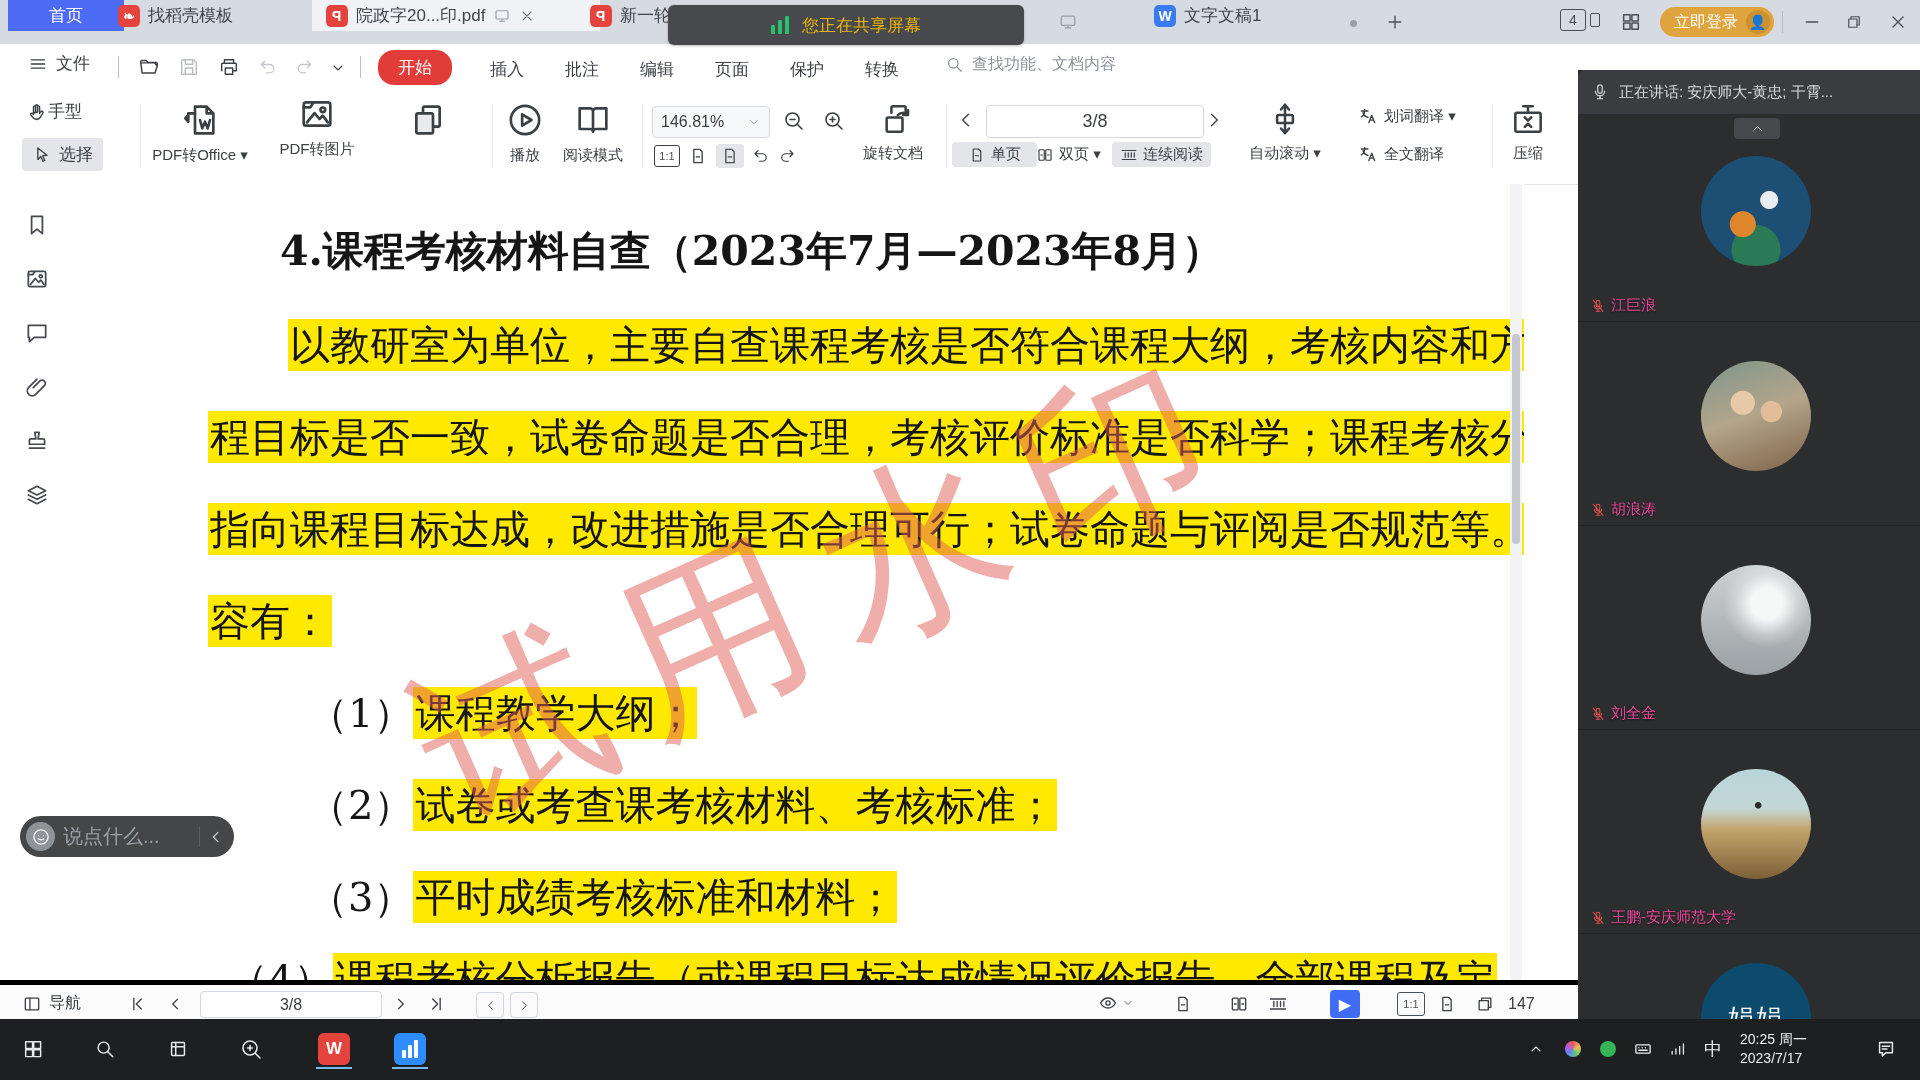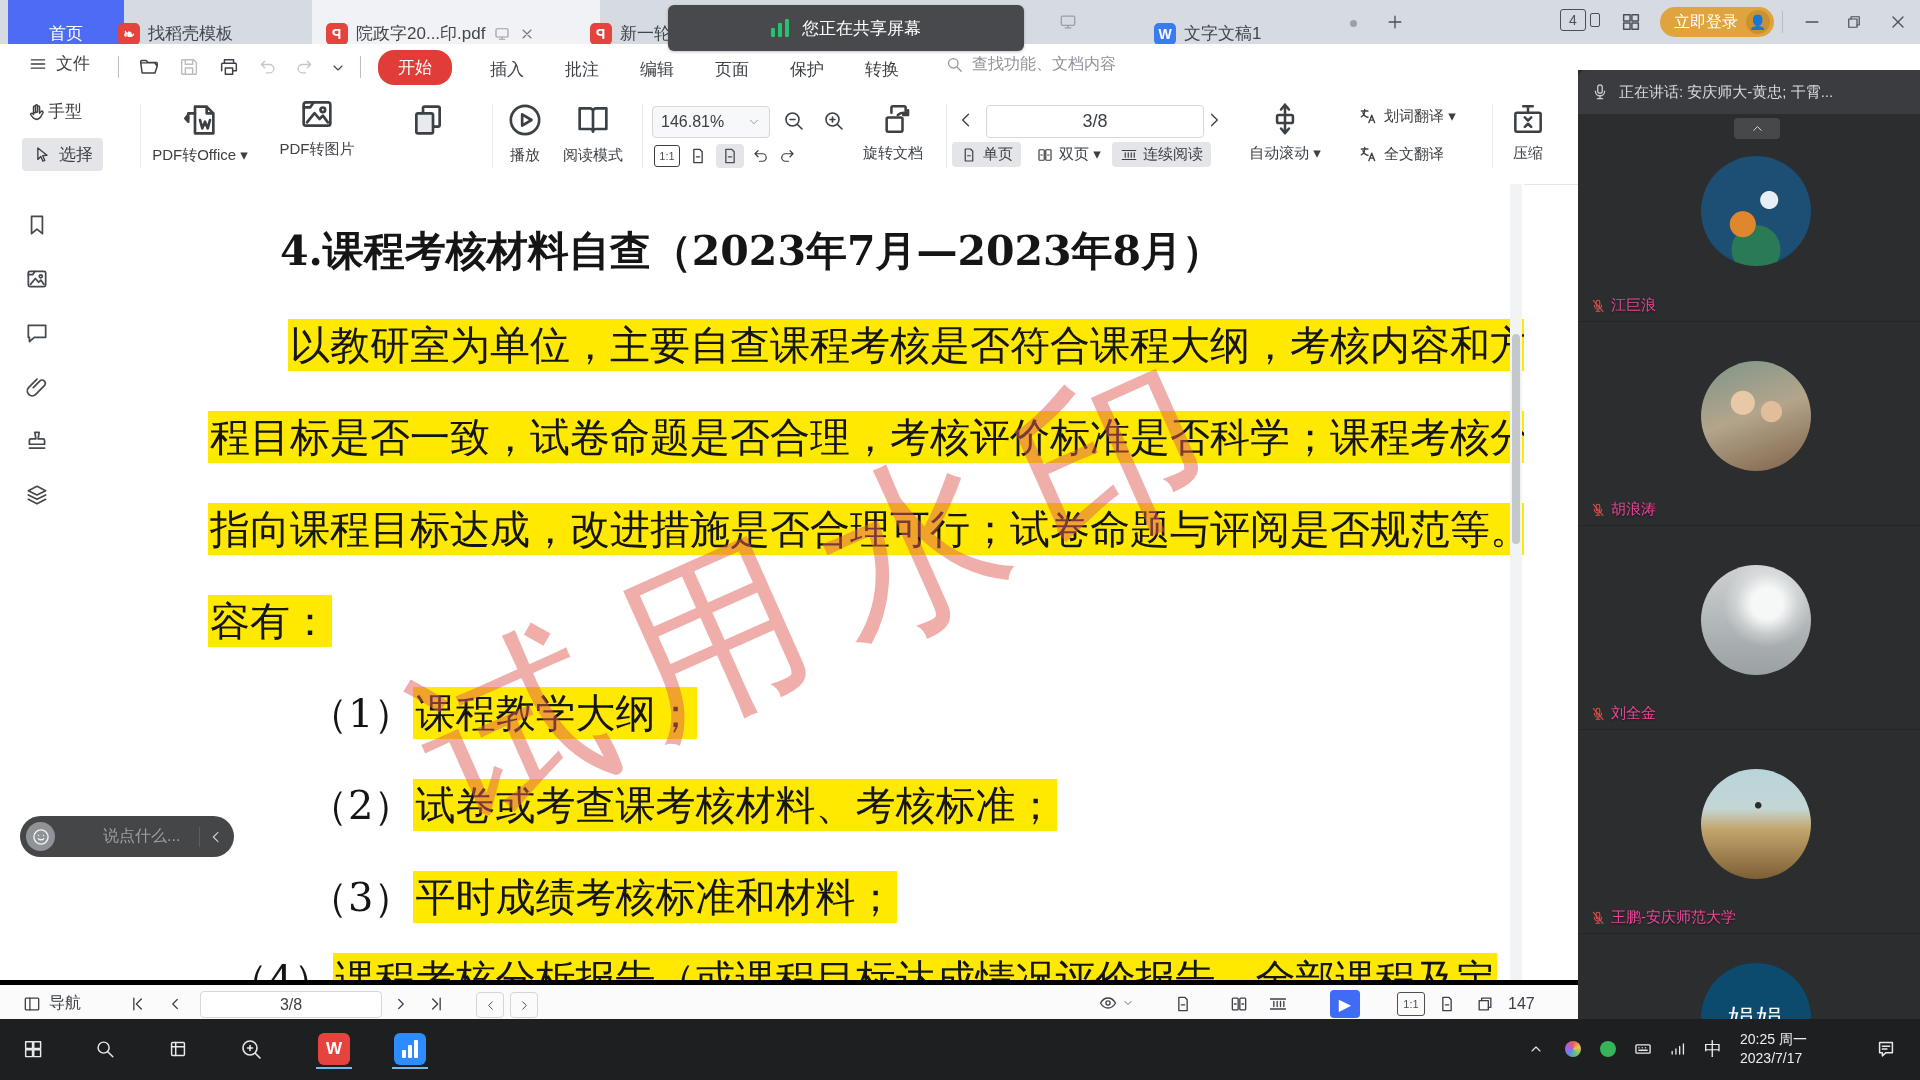--- a/index.html
+++ b/index.html
@@ -4,21 +4,21 @@
 <style>
   html,body{margin:0;padding:0;width:1920px;height:1080px;overflow:hidden;
     font-family:"Liberation Sans",sans-serif;-webkit-font-smoothing:antialiased;}
   .abs{position:absolute;}
   .row{display:flex;align-items:center;}
   #stage{position:relative;width:1920px;height:1080px;background:#ffffff;}
   
   .i{fill:none;stroke:currentColor;stroke-width:1.6;stroke-linecap:round;stroke-linejoin:round;display:block;}
   
   #tabbar{left:0;top:0;width:1920px;height:44px;background:#d6dae1;}
-  .tab{height:31px;display:flex;align-items:center;gap:8px;padding:18px 14px;color:#40454b;font-size:17px;}
+  .tab{height:31px;display:flex;align-items:center;gap:8px;padding:0 14px;color:#40454b;font-size:17px;}
   .tabicon{width:22px;height:22px;border-radius:5px;display:flex;align-items:center;justify-content:center;color:#fff;font-weight:bold;font-size:14px;flex:0 0 auto;}
   .vdiv{width:1px;height:22px;background:#b9bec6;}
   
   #menurow{left:0;top:44px;width:1920px;height:46px;background:#ffffff;border-bottom:1px solid #e9eaec;}
   .menuitem{font-size:17px;color:#3c4147;padding:6px 10px;}
   .pill-start{background:#e23c39;color:#fff;border-radius:16px;padding:6px 20px;font-size:17px;}
   
   #toolbar{left:0;top:90px;width:1920px;height:94px;background:#ffffff;border-bottom:1px solid #e5e6e8;color:#3b4045;}
   .tlabel{font-size:15px;color:#3b4045;white-space:nowrap;}
   .tgroup{position:absolute;display:flex;flex-direction:column;align-items:center;gap:6px;}
@@ -47,22 +47,22 @@
   
   #meetingpanel{left:1538px;top:70px;width:382px;height:960px;background:#2b2d2f;z-index:15;overflow:hidden;margin-left:40px;}
   .tile{position:absolute;left:0;width:368px;height:204px;border-bottom:1px solid #232527;}
   .avatar{position:absolute;left:123px;width:110px;height:110px;border-radius:50%;overflow:hidden;}
   .ntag{position:absolute;left:12px;bottom:6px;display:flex;align-items:center;gap:5px;color:#ec4899;font-size:15px;text-shadow:0 1px 2px rgba(0,0,0,.6);}
   .av-fish{background:radial-gradient(circle at 38% 62%,#e0862d 0 13%,rgba(224,134,45,0) 14%),radial-gradient(circle at 62% 40%,#e8eef2 0 9%,rgba(232,238,242,0) 10%),radial-gradient(circle at 50% 85%,#2a7a55 0 22%,rgba(42,122,85,0) 23%),radial-gradient(circle at 50% 45%,#1d4e73 0 70%,#0e2740 100%);}
   .av-family{background:radial-gradient(circle at 38% 38%,#e7c9a8 0 12%,rgba(231,201,168,0) 13%),radial-gradient(circle at 64% 46%,#e2bd9a 0 11%,rgba(226,189,154,0) 12%),linear-gradient(160deg,#7e958b 0%,#b3a58b 48%,#7e6248 100%);}
   .av-moon{background:radial-gradient(circle at 60% 35%,#f6f8f8 0 16%,rgba(240,243,243,.35) 32%,rgba(240,243,243,0) 45%),linear-gradient(180deg,#cdd1d2 0%,#9aa0a3 100%);}
   .av-hill{background:radial-gradient(circle at 52% 33%,#2c2c2c 0 3%,rgba(44,44,44,0) 4%),linear-gradient(180deg,#b9d5da 0%,#bfd4d4 36%,#c2a express 0,#c2a56b 52%,#7d5f36 100%);}
   .av-name{background:#0c4a6e;display:flex;align-items:center;justify-content:center;color:#fff;font-size:26px;letter-spacing:2px;}
-  .sharepill{position:absolute;left:668px;top:5px;width:356px;height:46px;background:#47494d;border-radius:6px;
-    display:flex;align-items:center;justify-content:center;gap:10px;color:#ffffff;font-size:17px;z-index:5;box-shadow:0 1px 3px rgba(0,0,0,.25);}
+  .sharepill{position:absolute;left:668px;top:5px;width:356px;height:40px;background:#47494d;border-radius:6px;
+    display:flex;align-items:center;justify-content:center;gap:10px;color:#eab308;font-size:17px;z-index:5;box-shadow:0 1px 3px rgba(0,0,0,.25);}
   .bars span{display:inline-block;width:4px;background:#27c26b;border-radius:1px;margin-right:3px;}
 </style>
 </head>
 <body>
 
 <svg width="0" height="0" style="position:absolute">
   <defs>
     <symbol id="s-menu" viewBox="0 0 24 24">
         <path d="M4 7h16M4 12h16M4 17h16"></path>
       </symbol>
@@ -469,21 +469,21 @@
 
     <svg class="i abs" width="20" height="20" style="left:956px;top:20px;">
         <use href="#s-chevl"></use>
       </svg>
     <div class="abs combo" style="left:986px;top:15px;width:200px;height:31px;background:#fff;justify-content:center;">
       <span class="tlabel" style="font-size:18px;">3/8</span>
     </div>
     <svg class="i abs" width="20" height="20" style="left:1204px;top:20px;">
         <use href="#s-chevr"></use>
       </svg>
-    <div class="abs row toggle-on" style="left:952px;top:52px;gap:5px;padding:3px 8px;">
+    <div class="abs row toggle-on" style="left:952px;top:52px;gap:5px;padding:3px 16px;">
       <svg class="i" width="18" height="18">
           <use href="#s-page1"></use>
         </svg>
       <span class="tlabel">单页</span>
     </div>
     <div class="abs row" style="left:1032px;top:52px;gap:5px;padding:3px 4px;">
       <svg class="i" width="18" height="18">
           <use href="#s-page2"></use>
         </svg>
       <span class="tlabel"><span>双页</span> ▾</span>
@@ -561,21 +561,21 @@
       <div class="abs" style="left:2px;top:150px;width:8px;height:210px;border-radius:4px;background:#c4c8cd;"></div>
     </div>
   </div>
 
   <div id="chatpill" class="abs">
     <span style="width:29px;height:29px;border-radius:50%;background:#8f9398;display:flex;align-items:center;justify-content:center;color:#f2f3f4;">
         <svg class="i" width="20" height="20">
           <use href="#s-smile"></use>
         </svg>
       </span>
-    <span style="color:#9aa0a6;font-size:16px;flex:1;margin-left:40px;">说点什么...</span>
+    <span style="color:#9aa0a6;font-size:20px;flex:1;">说点什么...</span>
     <span style="width:1px;height:20px;background:#5a5e63;"></span>
     <svg class="i" width="16" height="16" style="color:#cfd2d6">
         <use href="#s-chevl"></use>
       </svg>
   </div>
 
   <div id="statusbar" class="abs">
     <div class="abs row" style="left:22px;top:8px;gap:7px;">
       <svg class="i" width="20" height="20">
           <use href="#s-navpanel"></use>

